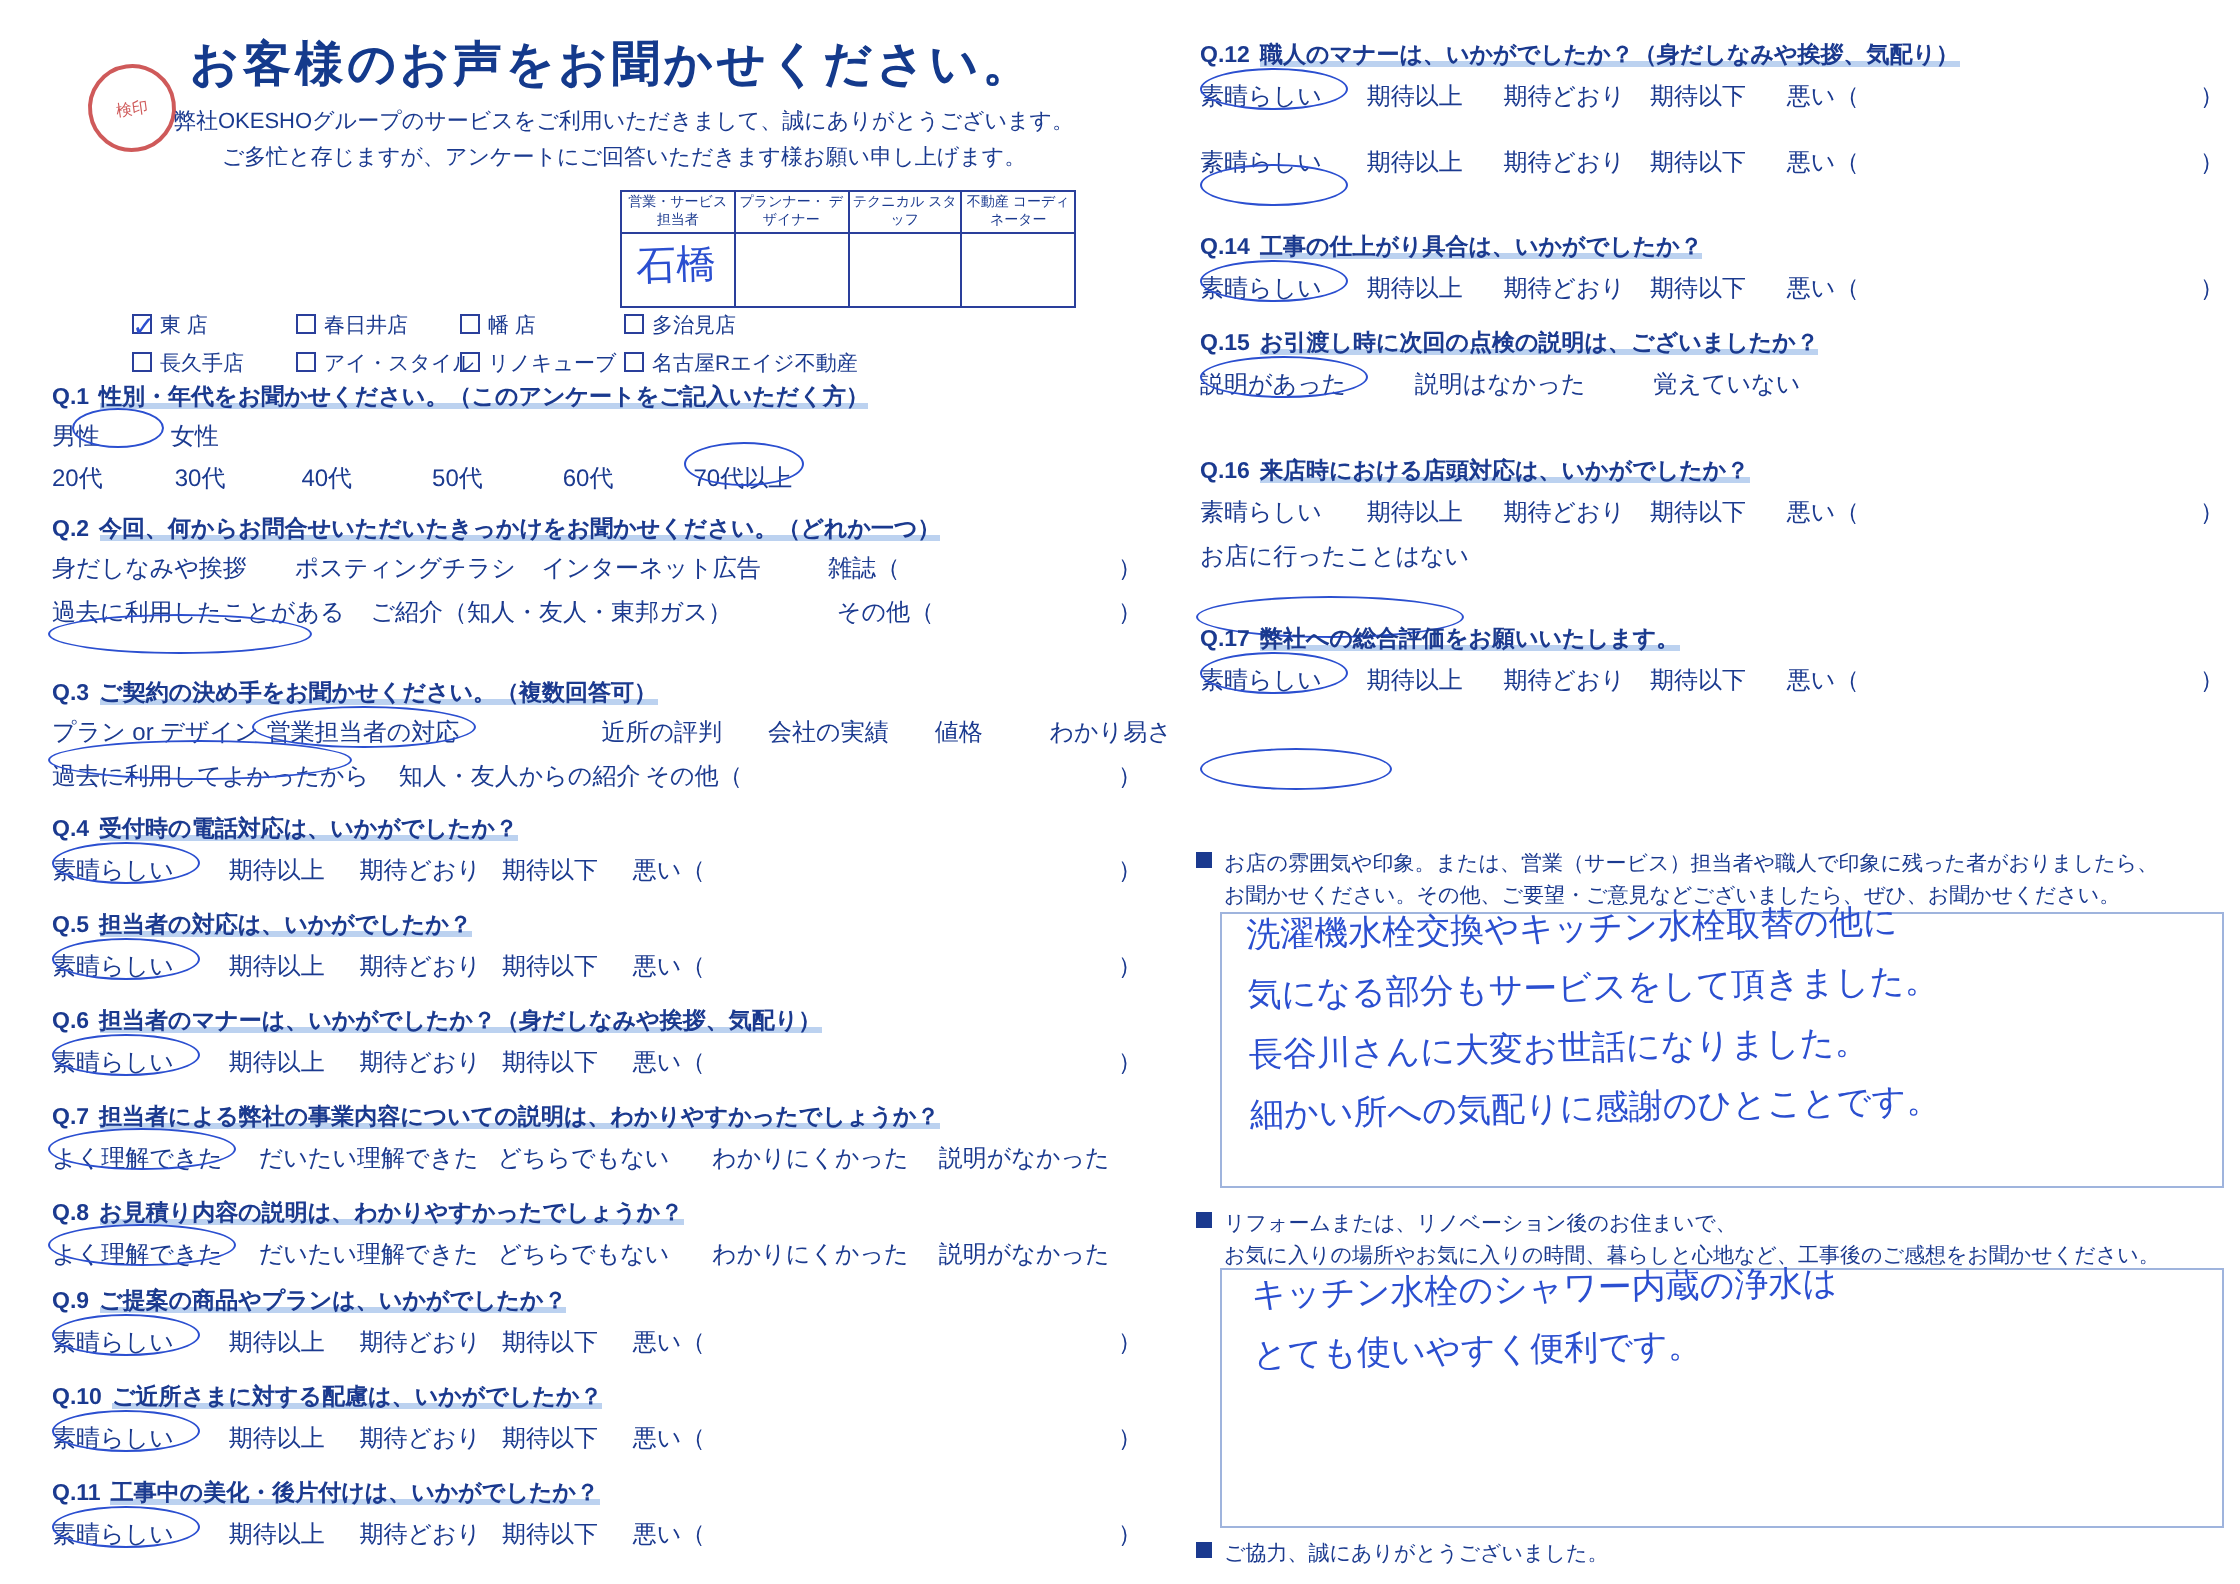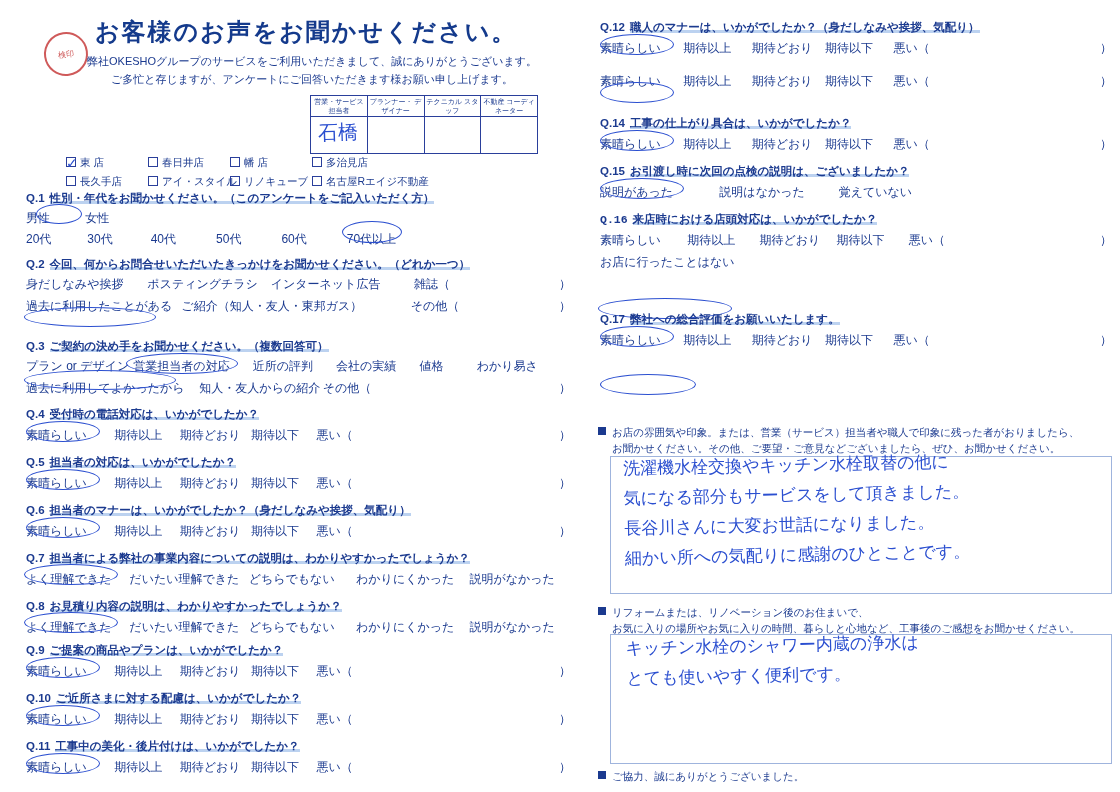--- a/index.html
+++ b/index.html
@@ -156,35 +156,35 @@
 
   <div class="q" style="top:257px;width:545px;">
     <div class="qlabel"><span class="num">Q.2</span><span class="under">今回、何からお問合せいただいたきっかけをお聞かせください。（どれか一つ）</span></div>
     <div class="opts" style="margin-top:4px;">
       <span class="opt" style="display:inline-block;width:118px;">身だしなみや挨拶</span>
       <span class="opt" style="display:inline-block;width:120px;">ポスティングチラシ</span>
       <span class="opt" style="display:inline-block;width:140px;">インターネット広告</span>
       <span class="opt">雑誌（</span>
       <span class="opt" style="float:right;">）</span>
     </div>
-    <div class="opts" style="margin-top:5px;">
+    <div class="opts" style="margin-top:5px;font-family:Liberation Mono, monospace;">
       <span class="opt" style="display:inline-block;width:152px;">過去に利用したことがある</span>
       <span class="opt" style="display:inline-block;width:226px;">ご紹介（知人・友人・東邦ガス）</span>
       <span class="opt">その他（</span>
       <span class="opt" style="float:right;">）</span>
     </div>
   </div>
   <div class="ell" style="left:24px;top:307px;width:130px;height:18px;"></div>
 
   <div class="q" style="top:339px;width:545px;">
     <div class="qlabel"><span class="num">Q.3</span><span class="under">ご契約の決め手をお聞かせください。（複数回答可）</span></div>
     <div class="opts" style="margin-top:4px;">
       <span class="opt" style="display:inline-block;width:104px;">プラン or デザイン</span>
       <span class="opt" style="display:inline-block;width:116px;">営業担当者の対応</span>
-      <span class="opt" style="display:inline-block;width:80px;">近所の評判</span>
+      <span class="opt" style="display:inline-block;width:80px;margin-left:48px;">近所の評判</span>
       <span class="opt" style="display:inline-block;width:80px;">会社の実績</span>
       <span class="opt" style="display:inline-block;width:54px;">値格</span>
       <span class="opt">わかり易さ</span>
     </div>
     <div class="opts" style="margin-top:5px;">
       <span class="opt" style="display:inline-block;width:170px;">過去に利用してよかったから</span>
       <span class="opt" style="display:inline-block;width:120px;">知人・友人からの紹介</span>
       <span class="opt">その他（</span>
       <span class="opt" style="float:right;">）</span>
     </div>
@@ -329,27 +329,27 @@
       <span class="opt">悪い（</span>
       <span class="opt" style="float:right;">）</span>
     </div>
   </div>
   <div class="ell" style="left:600px;top:130px;width:72px;height:19px;"></div>
 
   <div class="rq" style="top:164px;width:512px;">
     <div class="qlabel"><span class="num">Q.15</span><span class="under">お引渡し時に次回の点検の説明は、ございましたか？</span></div>
     <div class="opts" style="margin-top:5px;">
       <span class="opt" style="display:inline-block;width:104px;">説明があった</span>
-      <span class="opt" style="display:inline-block;width:116px;margin-left:12px;">説明はなかった</span>
+      <span class="opt" style="display:inline-block;width:116px;">説明はなかった</span>
       <span class="opt">覚えていない</span>
     </div>
   </div>
   <div class="ell" style="left:600px;top:178px;width:82px;height:19px;"></div>
 
-  <div class="rq" style="top:212px;width:512px;font-family:Liberation Mono, monospace;">
+  <div class="rq" style="top:228px;width:512px;">
     <div class="qlabel"><span class="num">Q.16</span><span class="under">来店時における店頭対応は、いかがでしたか？</span></div>
     <div class="opts" style="margin-top:5px;">
       <span class="opt" style="display:inline-block;width:80px;">素晴らしい</span>
       <span class="opt" style="display:inline-block;width:65px;">期待以上</span>
       <span class="opt" style="display:inline-block;width:70px;">期待どおり</span>
       <span class="opt" style="display:inline-block;width:65px;">期待以下</span>
       <span class="opt">悪い（</span>
       <span class="opt" style="float:right;">）</span>
     </div>
     <div class="opts" style="margin-top:5px;">

